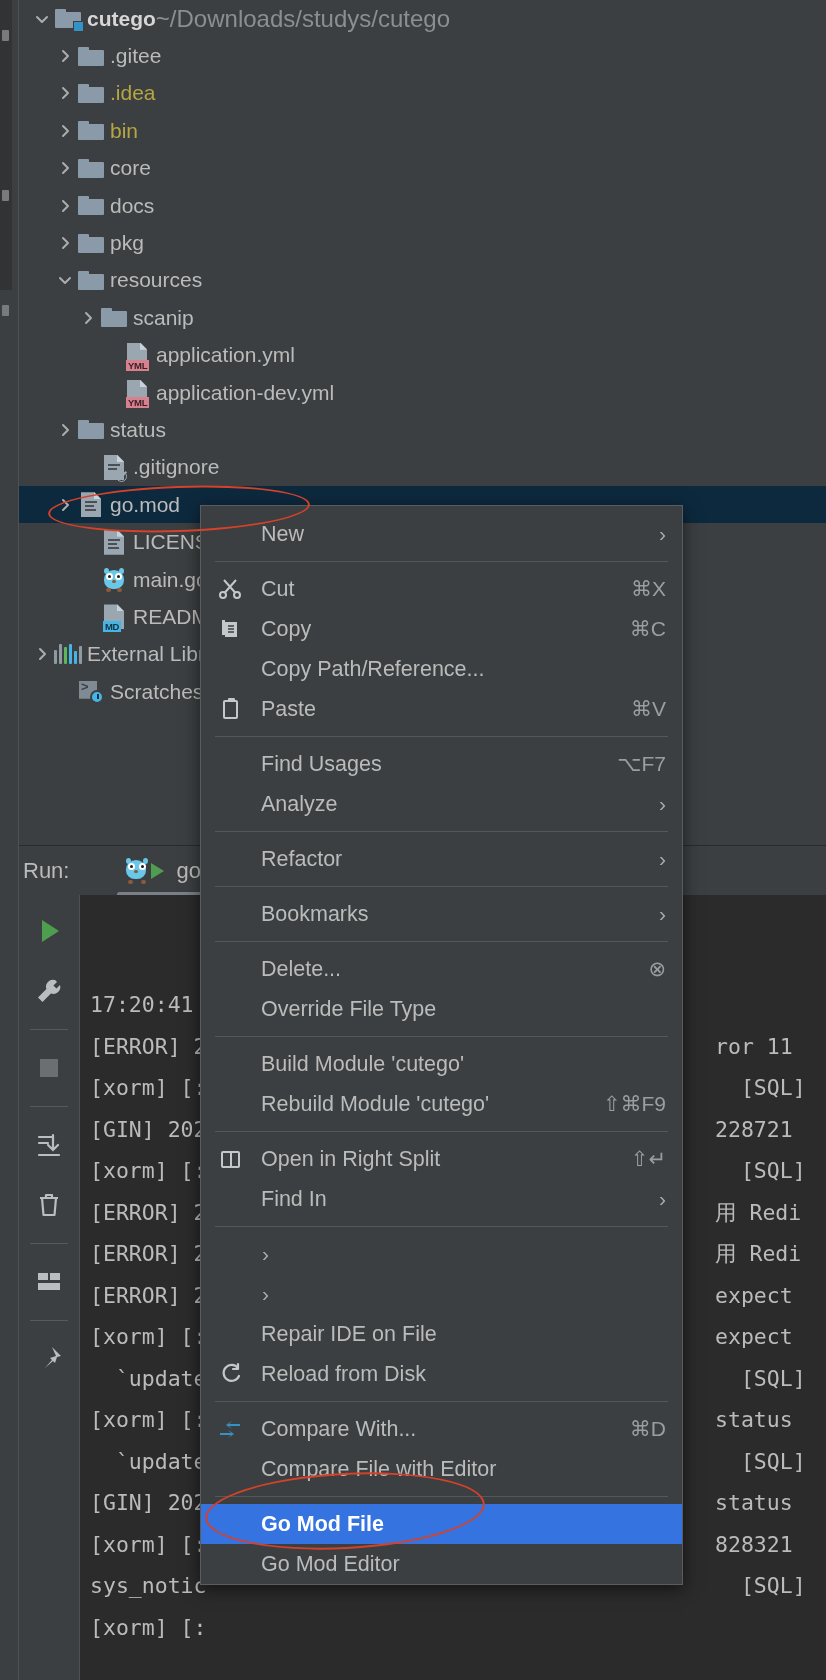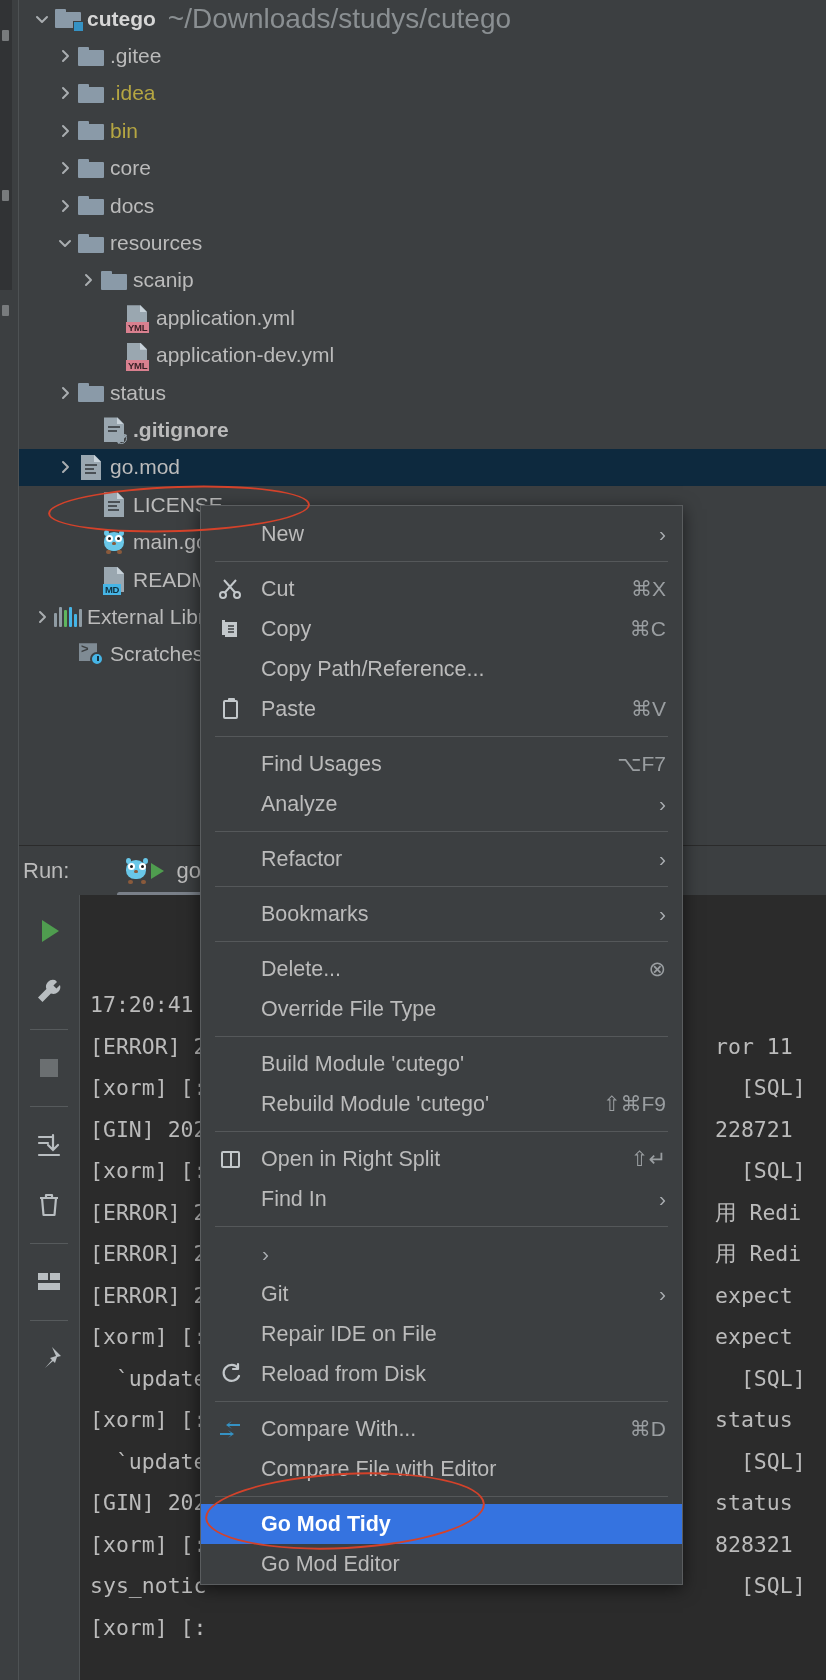--- a/index.html
+++ b/index.html
@@ -34,21 +34,21 @@
   }
   .row.sel{background:#0d293e;}
   .arrow{
     width:22px;height:22px;flex:0 0 22px;display:flex;align-items:center;justify-content:center;
     color:#9aa0a6;
   }
   .arrow svg{display:block;}
   .ico{flex:0 0 30px;width:30px;height:26px;display:flex;align-items:center;justify-content:center;margin-right:4px;position:relative;}
   .lbl{overflow:hidden;text-overflow:clip;}
   .lbl.bold{font-weight:bold;color:#d6d6d6;}
-  .path{color:#8a8f92;margin-left:12px;font-size:28px;}
+  .path{color:#8a8f92;font-size:24px;}
   .yellow{color:#b5a642;}
 
   
   .folder{position:relative;width:26px;height:19px;}
   .folder .tab{position:absolute;left:0;top:0;width:11px;height:4px;background:#8a9aa8;border-radius:1px 1px 0 0;}
   .folder .body{position:absolute;left:0;top:3px;width:26px;height:16px;background:#8a9aa8;border-radius:1px;}
   .folder.module .badge{position:absolute;right:-3px;bottom:-4px;width:11px;height:11px;background:#3592c4;border:1px solid #3c3f41;}
 
   
   .fileic{position:relative;width:20px;height:25px;}
@@ -237,20 +237,34 @@
             <span class="folder">
               <span class="tab"></span>
               <span class="body"></span>
             </span>
           </span>
           <span class="lbl">docs</span>
         </div>
         <div class="row" style="padding-left: 35px;">
           <span class="arrow">
             <svg width="18" height="18" viewBox="0 0 18 18">
+              <path d="M7 4l5 5-5 5" fill="none" stroke="#a9adb0" stroke-width="2" stroke-linecap="round" stroke-linejoin="round"></path>
+            </svg>
+          </span>
+          <span class="ico">
+            <span class="folder">
+              <span class="tab"></span>
+              <span class="body"></span>
+            </span>
+          </span>
+          <span class="lbl">pkg</span>
+        </div>
+        <div class="row" style="padding-left: 35px;">
+          <span class="arrow">
+            <svg width="18" height="18" viewBox="0 0 18 18">
               <path d="M4 7l5 5 5-5" fill="none" stroke="#a9adb0" stroke-width="2" stroke-linecap="round" stroke-linejoin="round"></path>
             </svg>
           </span>
           <span class="ico">
             <span class="folder">
               <span class="tab"></span>
               <span class="body"></span>
             </span>
           </span>
           <span class="lbl">resources</span>
@@ -298,21 +312,21 @@
             </svg>
           </span>
           <span class="ico">
             <span class="folder">
               <span class="tab"></span>
               <span class="body"></span>
             </span>
           </span>
           <span class="lbl">status</span>
         </div>
-        <div class="row" style="padding-left: 58px; font-weight: bold;">
+        <div class="row" style="padding-left: 58px;">
           <span class="arrow"></span>
           <span class="ico">
             <span class="fileic">
               <span class="pg"></span>
               <span class="fold"></span>
               <span class="lines">
                 <i></i>
                 <i></i>
               </span>
               <span class="noentry"></span>
@@ -578,21 +592,20 @@
           <span class="mtxt">Find In</span>
           <span class="chev">›</span>
         </div>
         <div class="msep"></div>
         <div class="mi">
           <span class="mico"></span>
           <span class="chev">›</span>
         </div>
         <div class="mi">
           <span class="mico"></span>
-          <span class="mtxt">Git</span>
           <span class="chev">›</span>
         </div>
         <div class="mi">
           <span class="mico"></span>
           <span class="mtxt">Repair IDE on File</span>
         </div>
         <div class="mi">
           <span class="mico">
             <svg width="24" height="24" viewBox="0 0 24 24">
               <path d="M20 6a8 8 0 10 1 8" fill="none" stroke="#c3c8cb" stroke-width="2.2" stroke-linecap="round"></path>
@@ -612,21 +625,21 @@
           <span class="mtxt">Compare With...</span>
           <span class="msc">⌘D</span>
         </div>
         <div class="mi">
           <span class="mico"></span>
           <span class="mtxt">Compare File with Editor</span>
         </div>
         <div class="msep"></div>
         <div class="mi hl">
           <span class="mico"></span>
-          <span class="mtxt">Go Mod Tidy</span>
+          <span class="mtxt">Go Mod File</span>
         </div>
         <div class="mi">
           <span class="mico"></span>
           <span class="mtxt">Go Mod Editor</span>
         </div>
       </div>
   </div>
 
   <div class="annot ell" style="left:48px;top:486px;width:262px;height:46px;transform:rotate(-2deg);"></div>
   <div class="annot ell" style="left:205px;top:1473px;width:280px;height:76px;transform:rotate(-3deg);"></div>

